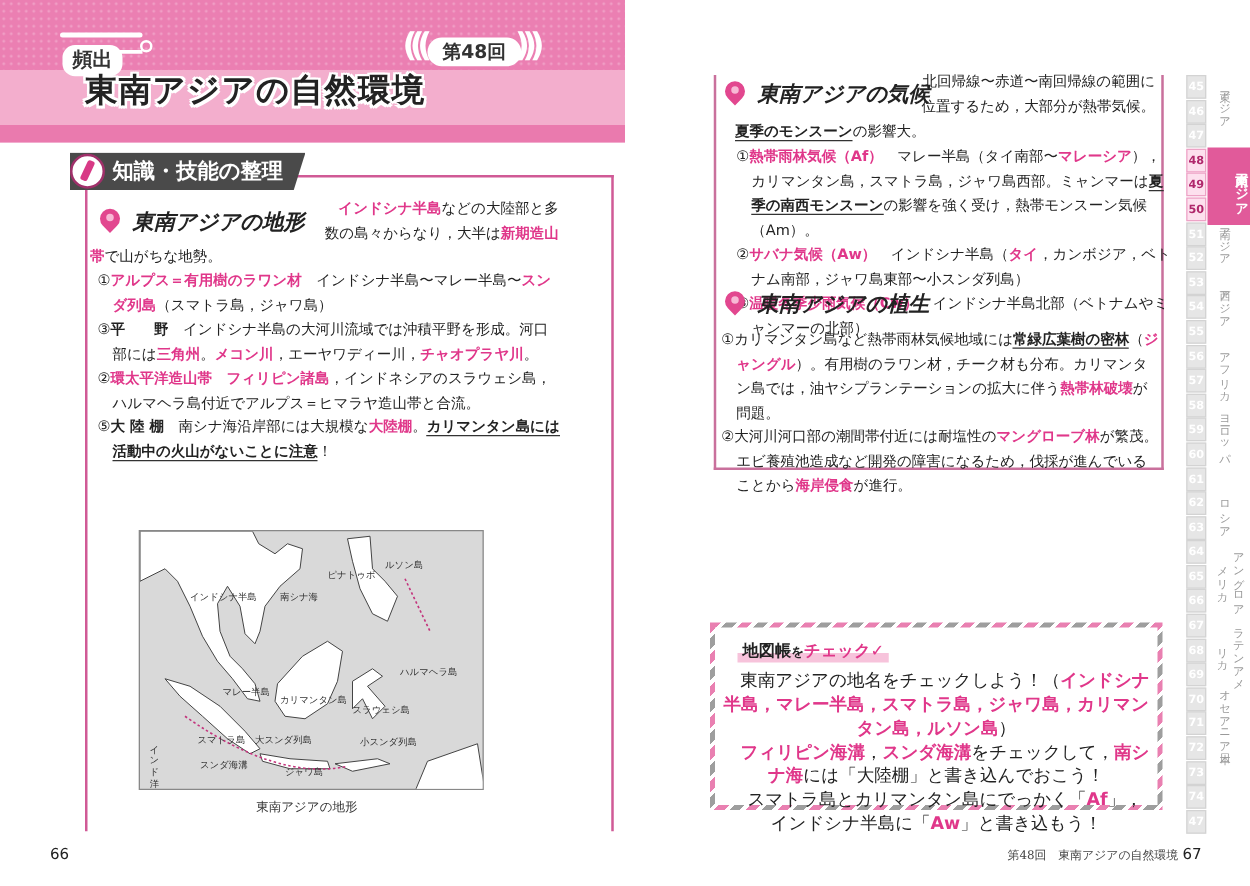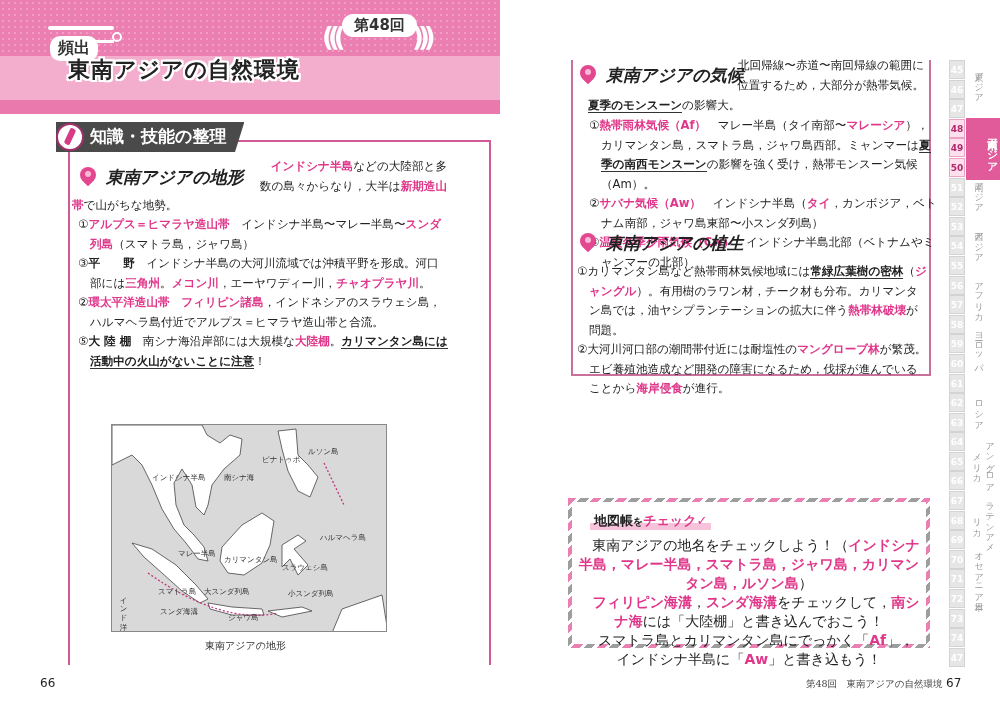--- a/index.html
+++ b/index.html
@@ -10,24 +10,24 @@
 
   
   .banner { position: absolute; left: 0; top: 0; width: 500px; height: 114px; background: #eb7fb2; overflow: hidden; }
   .banner .dots { position: absolute; inset: 0; background-image: radial-gradient(rgba(255,255,255,0.35) 1px, transparent 1.3px); background-size: 6px 6px; opacity: 0.7; }
   .banner .stripe { position: absolute; left: 0; top: 56px; width: 500px; height: 44px; background: #f3aecd; }
   .banner .bottom-line { position: absolute; left: 0; top: 100px; width: 500px; height: 14px; background: #ea7aae; }
   .heli-line { position: absolute; left: 48px; top: 26px; width: 66px; height: 4px; background: #fff; border-radius: 2px; }
   .heli-tail { position: absolute; left: 78px; top: 40px; width: 36px; height: 3px; background: #fff; }
   .heli-ring { position: absolute; left: 112px; top: 32px; width: 10px; height: 10px; border: 2px solid #fff; border-radius: 50%; }
   .freq-badge { position: absolute; left: 50px; top: 36px; background: #fff; color: #333; font-size: 16px; font-weight: bold; padding: 2px 8px; border-radius: 10px; }
-  .episode { position: absolute; left: 342px; top: 14px; background: #fff; border-radius: 12px; padding: 2px 12px; font-size: 15px; font-weight: bold; color: #333; }
+  .episode { position: absolute; left: 342px; top: 30px; background: #fff; border-radius: 12px; padding: 2px 12px; font-size: 15px; font-weight: bold; color: #333; }
   .episode-parens-l { position: absolute; left: 322px; top: 22px; color: #fff; font-size: 26px; font-weight: bold; letter-spacing: -6px; }
   .episode-parens-r { position: absolute; left: 412px; top: 22px; color: #fff; font-size: 26px; font-weight: bold; letter-spacing: -6px; }
-  .main-title { position: absolute; left: 68px; top: 55px; font-size: 22px; font-weight: bold; color: #222; letter-spacing: 1px;
+  .main-title { position: absolute; left: 68px; top: 55px; font-size: 26px; font-weight: bold; color: #222; letter-spacing: 1px;
     text-shadow: 2px 0 #fff, -2px 0 #fff, 0 2px #fff, 0 -2px #fff, 2px 2px #fff, -2px -2px #fff, 2px -2px #fff, -2px 2px #fff; }
 
   
   .left-box { position: absolute; left: 68px; top: 140px; width: 423px; height: 525px; border: 2.5px solid #d05a96; border-bottom: none; border-right: 2.5px solid #d05a96; }
   .left-box { border-top: 2.5px solid #d05a96; }
   .knowledge-tag { position: absolute; left: 56px; top: 122px; height: 30px; background: #4a4a4a; color: #fff; font-size: 17px; font-weight: bold; padding: 3px 18px 0 34px; clip-path: polygon(0 0, 100% 0, 95% 100%, 0 100%); }
   .compass { position: absolute; left: 56px; top: 123px; width: 28px; height: 28px; border-radius: 50%; background: #fff; border: 2.5px solid #a0306a; z-index: 2; }
   .compass::after { content: ""; position: absolute; left: 9px; top: 3px; width: 6px; height: 17px; background: #d83a86; transform: rotate(25deg); border-radius: 2px; }
 
   .sec-head { position: absolute; display: flex; align-items: center; gap: 10px; font-size: 17px; font-weight: bold; font-style: italic; }
@@ -94,21 +94,21 @@
 <div class="para intro" style="left:245px; top:157px; width:202px;">
   <span class="pink bold">インドシナ半島</span><span>などの大陸部と多</span><br>
   <span>数の島々からなり，大半は</span><span class="pink bold">新期造山</span>
 </div>
 <div class="para" style="left:72px; top:196px; width:360px;">
   <span class="pink bold">帯</span><span>で山がちな地勢。</span>
 </div>
 
 <div class="para" style="left:78px; top:215px; width:370px;">
   <div style="padding-left:12px; text-indent:-12px;">
-    <span>①</span><span class="pink bold">アルプス＝ヒマラヤ造山帯</span><span>　インドシナ半島〜マレー半島〜</span><span class="pink bold">スンダ列島</span><span>（スマトラ島，ジャワ島）</span>
+    <span>①</span><span class="pink bold">アルプス＝有用樹のラワン材</span><span>　インドシナ半島〜マレー半島〜</span><span class="pink bold">スンダ列島</span><span>（スマトラ島，ジャワ島）</span>
   </div>
   <div style="padding-left:12px; text-indent:-12px;">
     <span>③</span><span class="bold">平　　野</span><span>　インドシナ半島の大河川流域では沖積平野を形成。河口部には</span><span class="pink bold">三角州</span><span>。</span><span class="pink bold">メコン川</span><span>，エーヤワディー川，</span><span class="pink bold">チャオプラヤ川</span><span>。</span>
   </div>
   <div style="padding-left:12px; text-indent:-12px;">
     <span>②</span><span class="pink bold">環太平洋造山帯</span><span>　</span><span class="pink bold">フィリピン諸島</span><span>，インドネシアのスラウェシ島，ハルマヘラ島付近でアルプス＝ヒマラヤ造山帯と合流。</span>
   </div>
   <div style="padding-left:12px; text-indent:-12px;">
     <span>⑤</span><span class="bold">大 陸 棚</span><span>　南シナ海沿岸部には大規模な</span><span class="pink bold">大陸棚</span><span>。</span><span class="bold ul">カリマンタン島には活動中の火山がないことに注意</span><span>！</span>
   </div>

